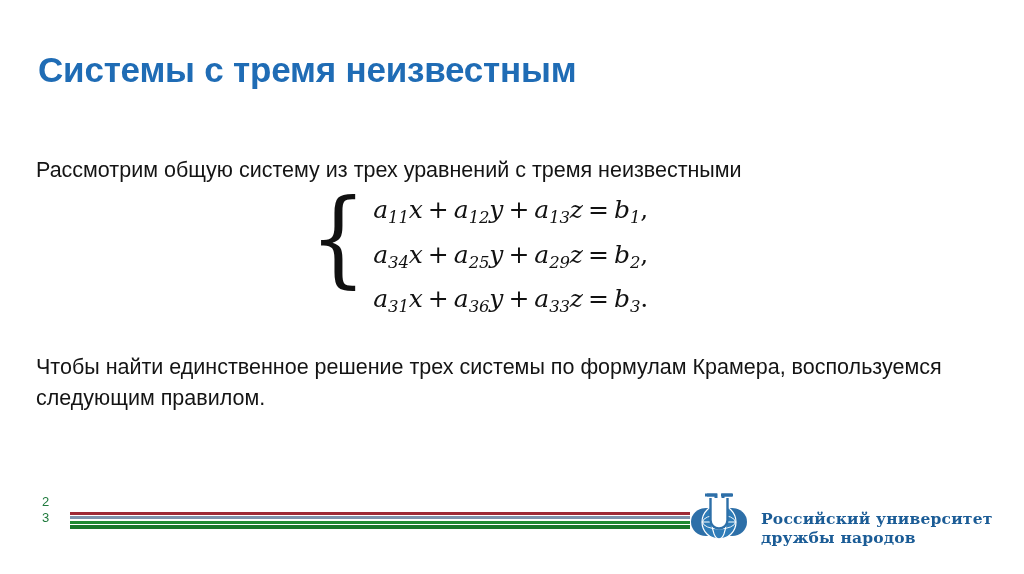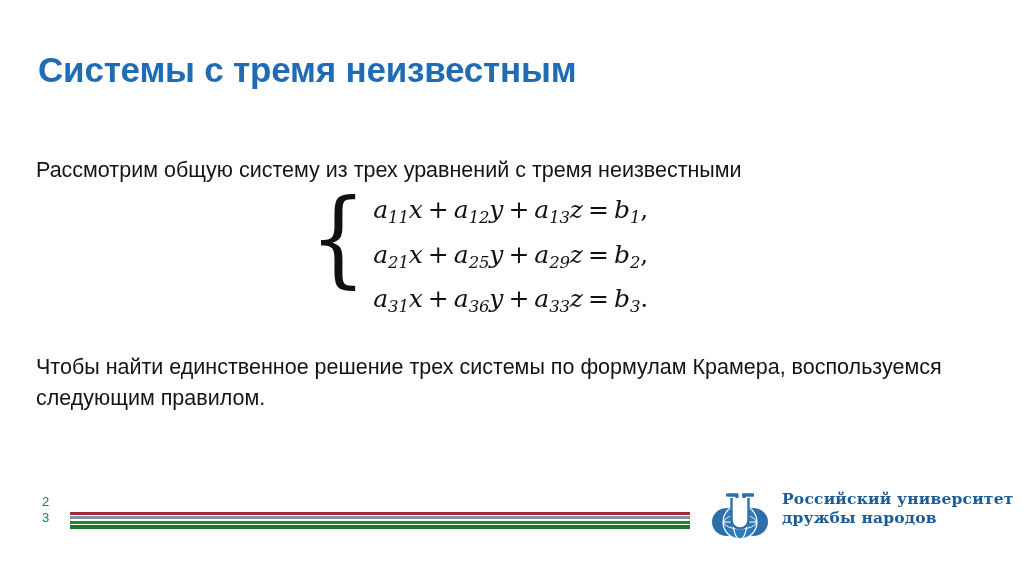--- a/index.html
+++ b/index.html
@@ -124,24 +124,24 @@
   .s2 { height: 1px; background: #ffffff; }
   .s3 { height: 3px; background: #7E93AC; }
   .s4 { height: 2px; background: #ffffff; }
   .s5 { height: 3px; background: #1E8A32; }
   .s6 { height: 1px; background: #ffffff; }
   .s7 { height: 4px; background: #18762A; }
 
   
   .logo {
     position: absolute;
-    left: 709px;
+    left: 688px;
     top: 489px;
     display: flex;
-    align-items: flex-start;
+    align-items: flex-end;
   }
   .logo-mark {
     width: 62px;
     height: 58px;
     flex: none;
   }
   .logo-text {
     margin-left: 11px;
     color: #1B5C96;
     font-family: "DejaVu Serif", "Liberation Serif", serif;
@@ -163,21 +163,21 @@
 
   <div class="equations">
     <div class="brace">{</div>
     <div class="eq-rows">
 
       <div class="eq-row">
         <i>a</i><sub>11</sub><i>x</i><span class="op">+</span><i>a</i><sub>12</sub><i>y</i><span class="op">+</span><i>a</i><sub>13</sub><i>z</i><span class="op">=</span><i>b</i><sub>1</sub><span>,</span>
       </div>
 
       <div class="eq-row">
-        <i>a</i><sub>21</sub><i>x</i><span class="op">+</span><i>a</i><sub>25</sub><i>y</i><span class="op">+</span><i>a</i><sub>29</sub><i>z</i><span class="op">=</span><i>b</i><sub>2</sub><span>,</span>
+        <i>a</i><sub>34</sub><i>x</i><span class="op">+</span><i>a</i><sub>25</sub><i>y</i><span class="op">+</span><i>a</i><sub>29</sub><i>z</i><span class="op">=</span><i>b</i><sub>2</sub><span>,</span>
       </div>
 
       <div class="eq-row">
         <i>a</i><sub>31</sub><i>x</i><span class="op">+</span><i>a</i><sub>36</sub><i>y</i><span class="op">+</span><i>a</i><sub>33</sub><i>z</i><span class="op">=</span><i>b</i><sub>3</sub><span>.</span>
       </div>
 
     </div>
   </div>
 
   <div class="para para-outro">Чтобы найти единственное решение трех системы по формулам Крамера, воспользуемся следующим правилом.</div>

